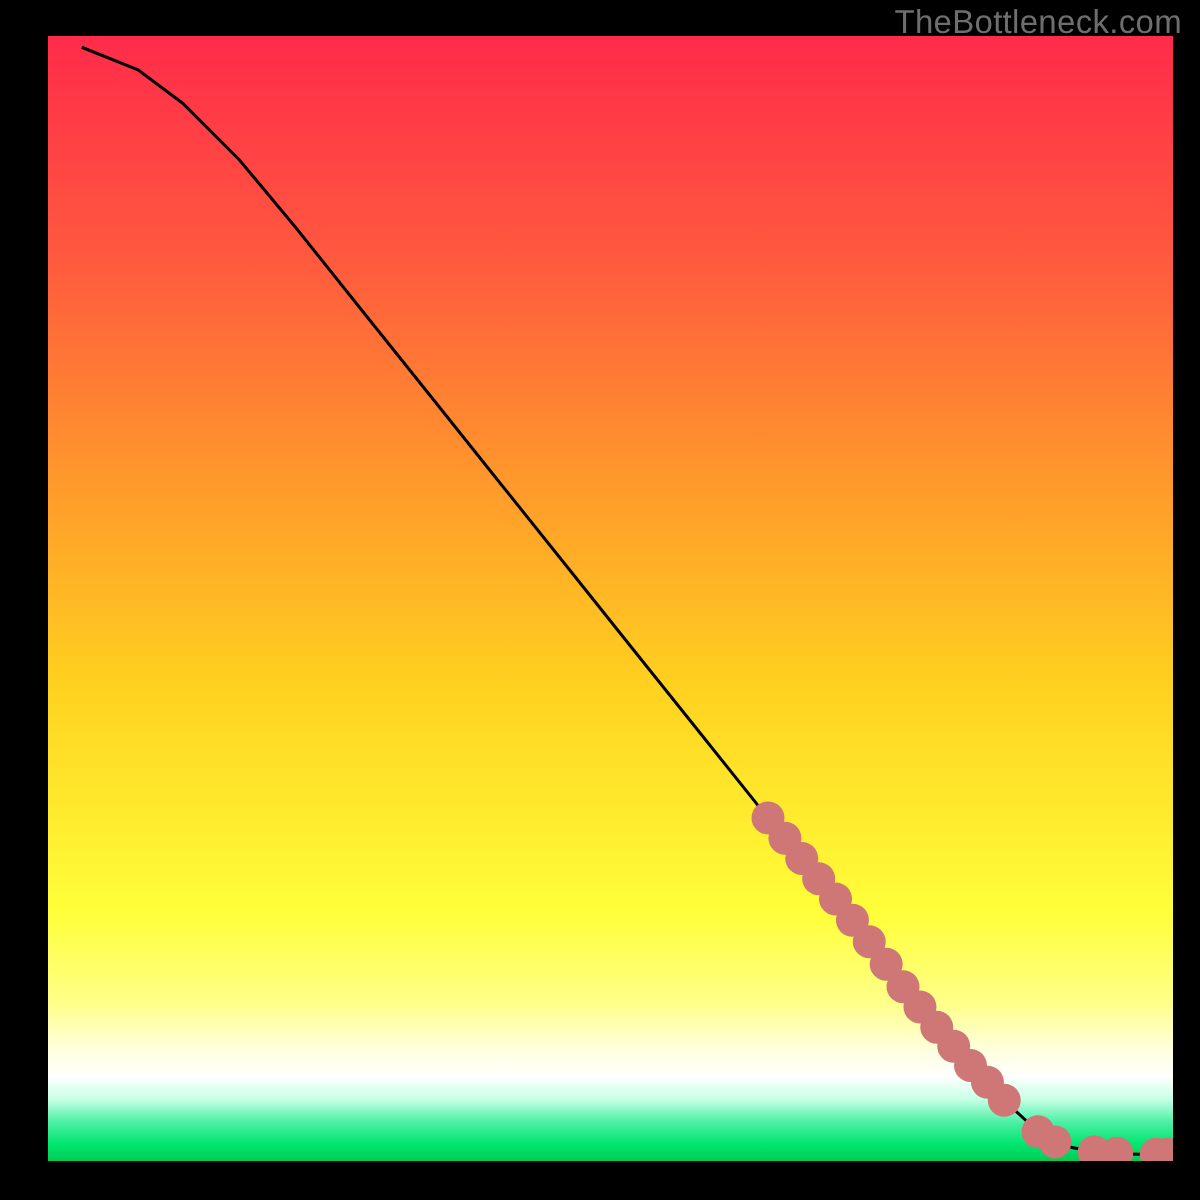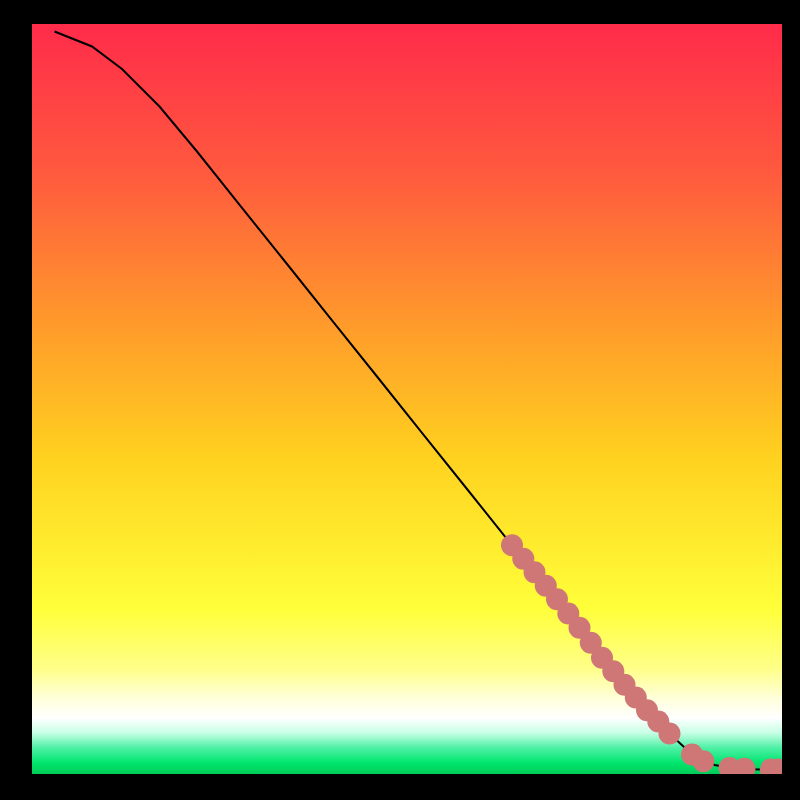--- a/index.html
+++ b/index.html
@@ -74,13 +74,14 @@
         <circle cx="626.3" cy="697.5" r="11" fill="#cf7776"></circle>
         <circle cx="637.5" cy="709.5" r="11" fill="#cf7776"></circle>
         <circle cx="660.0" cy="730.5" r="11" fill="#cf7776"></circle>
         <circle cx="671.3" cy="737.3" r="11" fill="#cf7776"></circle>
         <circle cx="697.5" cy="744.0" r="11" fill="#cf7776"></circle>
         <circle cx="712.5" cy="744.8" r="11" fill="#cf7776"></circle>
         <circle cx="738.8" cy="745.5" r="11" fill="#cf7776"></circle>
         <circle cx="746.3" cy="745.5" r="11" fill="#cf7776"></circle>
       </g>
   </svg>
+  <div class="watermark">TheBottleneck.com</div>
 </div>
 
 </body></html>

